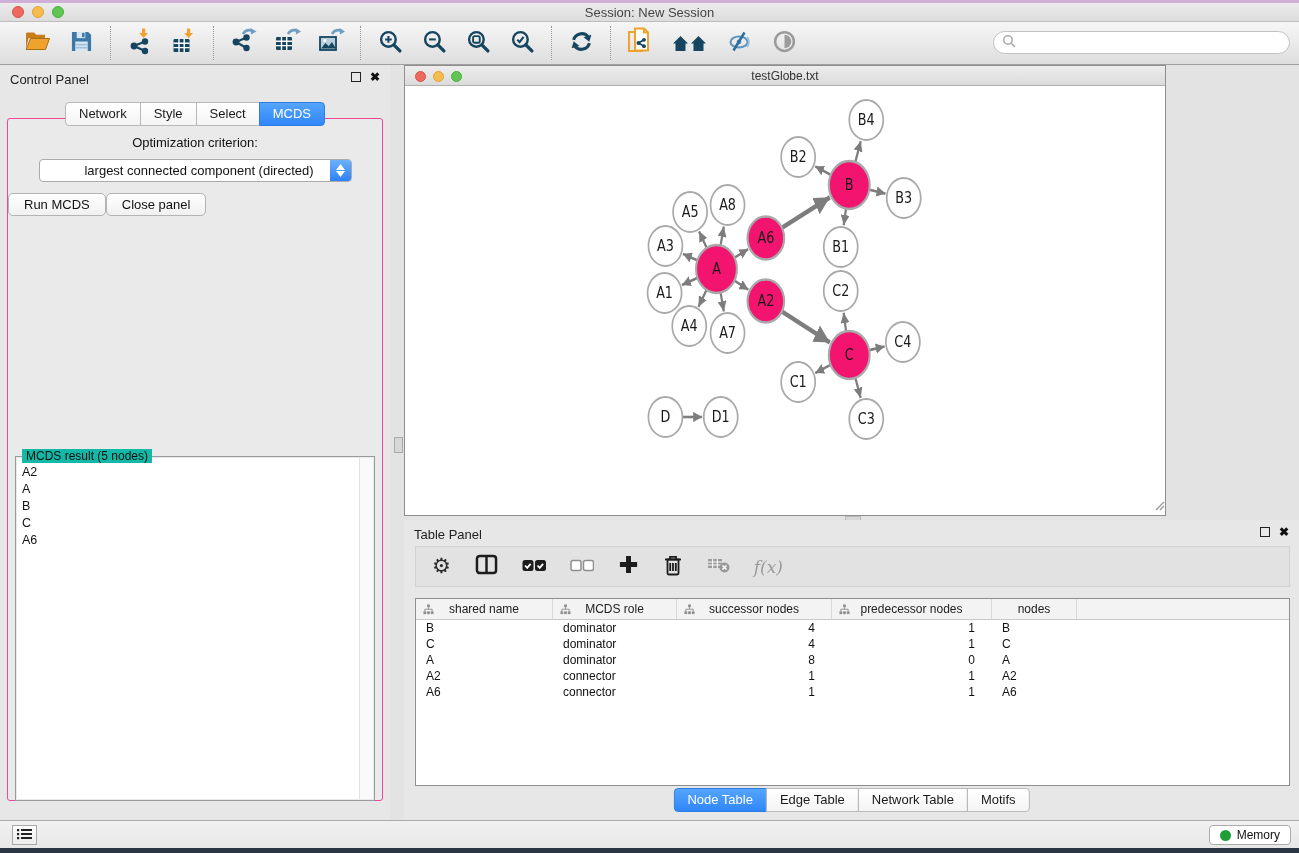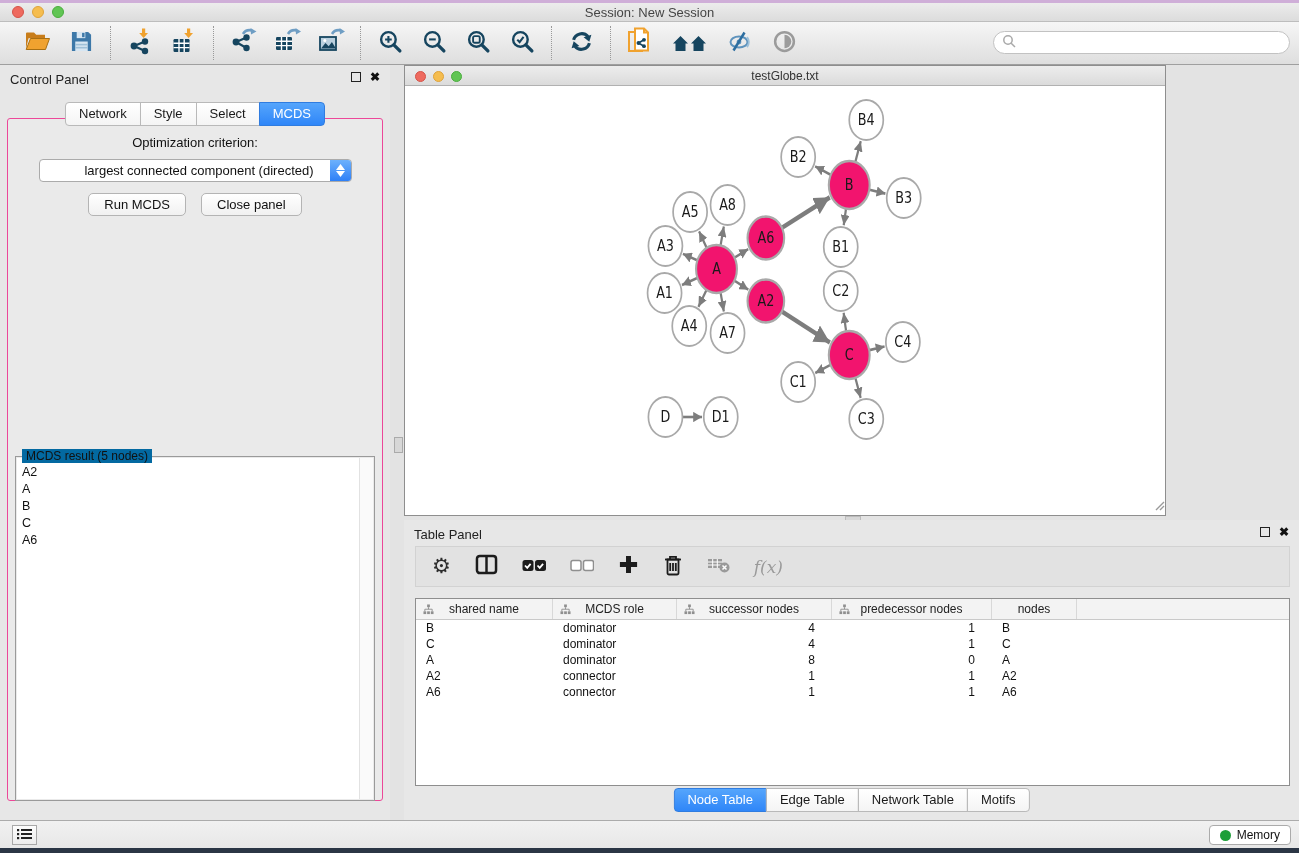--- a/index.html
+++ b/index.html
@@ -50,26 +50,26 @@
 
   .cp-body { position:absolute; left:7px; right:7px; top:53px; bottom:19px;
     background:#eaeaea; border:1px solid #ec4899; border-radius:3px; }
   .opt-label { text-align:center; font-size:13px; color:#111; margin-top:16px; }
   .opt-select { width:313px; height:23px; margin:9px auto 0; background:#fff;
     border:1px solid #ababab; border-radius:4px; position:relative;
     font-size:13px; color:#111; line-height:21px; padding-left:8px;text-align:center; }
   .opt-stepper { position:absolute; right:0; top:0; width:21px; height:21px;
     background:linear-gradient(#6db1fc,#2e80f7); border-radius:0 3px 3px 0;
     display:flex; flex-direction:column; align-items:center; justify-content:center; gap:1px; }
-  .btn-row { display:flex; justify-content:center; gap:15px; margin-top:11px; }
+  .btn-row { display:flex; justify-content:flex-start; margin-top:11px; }
   .mac-btn { height:23px; padding:0 15px; font-size:13px; color:#111;
     background:linear-gradient(#ffffff,#f1f1f1); border:1px solid #b4b4b4; border-radius:5px; cursor:default; }
 
   .result-box { position:absolute; left:7px; right:7px; top:337px; height:345px; border:1px solid #9a9a9a; }
-  .result-legend { position:absolute; top:-8px; left:6px; background:#0369a1; padding:0 4px;
+  .result-legend { position:absolute; top:-8px; left:6px; background:#14b8a6; padding:0 4px;
     font-size:12px; color:#111; z-index:2; }
   .result-list { position:absolute; inset:1px; background:#fff; overflow:hidden; font-size:12.5px; color:#111; padding-top:6px; }
   .result-list .item { padding:1px 5px; line-height:15px; }
   .result-scroll { position:absolute; top:1px; bottom:1px; right:1px; width:14px;
     background:#fafafa; border-left:1px solid #e2e2e2; }
 
   
   .v-split-handle { position:absolute; left:394px; top:437px; width:9px; height:16px;
     background:#d7d7d7; border:1px solid #aaa; }
   .h-split-handle { position:absolute; left:845px; top:516px; width:16px; height:6px;

